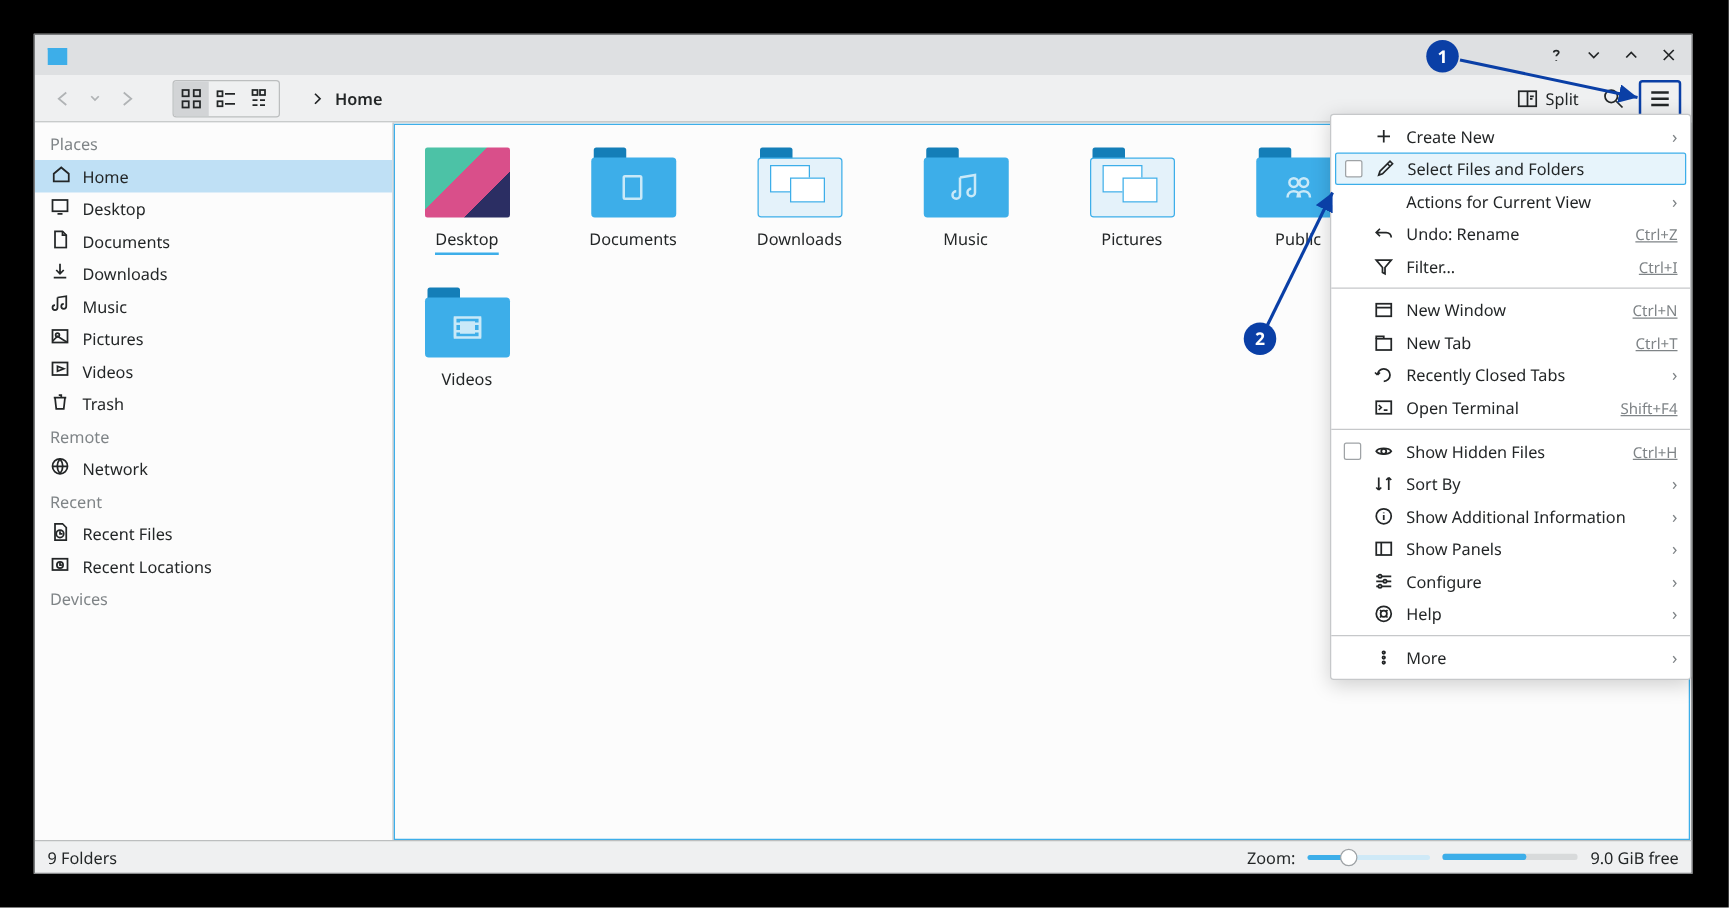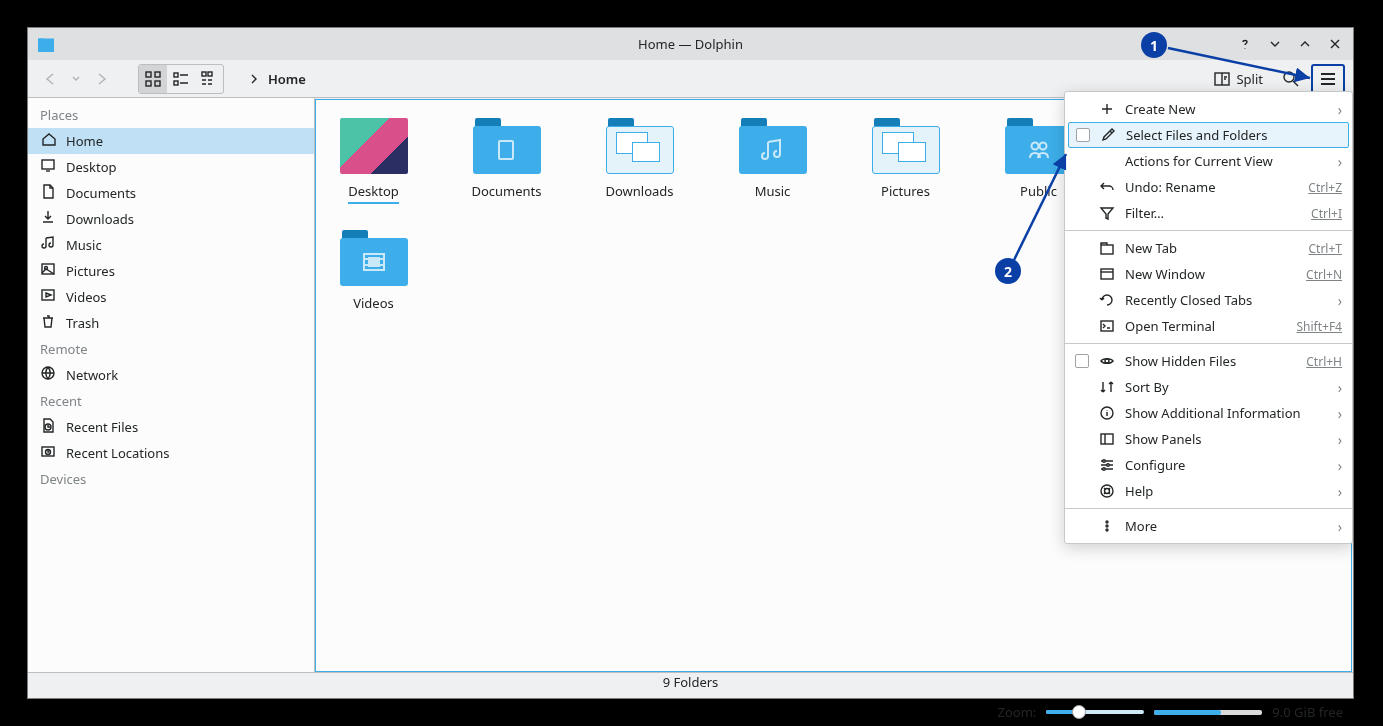--- a/index.html
+++ b/index.html
@@ -59,21 +59,21 @@
   .folder-icon{width:68px;height:56px;position:relative;}
   .folder-icon .tab{position:absolute;left:2px;top:0;width:26px;height:10px;background:#147eb8;border-radius:2px 2px 0 0;}
   .folder-icon .body{position:absolute;left:0;top:8px;right:0;bottom:0;background:#3daee9;border-radius:3px;}
   .folder-icon .glyph{position:absolute;left:0;top:8px;right:0;bottom:0;display:flex;align-items:center;justify-content:center;}
   .folder-icon .glyph svg{stroke:#c9e9f8;stroke-width:2;fill:none;}
   .folder-icon.image{background:linear-gradient(135deg,#4cc2a6 0 40%,#d94f8a 40% 70%,#2b2e63 70% 100%);border-radius:2px;}
   .folder-icon.thumb .body{background:#e4f2fa;border:1px solid #3daee9;}
   .folder-icon.thumb .glyph .win{position:absolute;background:#fff;border:1px solid #3daee9;}
 
   
-  .statusbar{height:26px;background:var(--bg-window);border-top:1px solid var(--border);display:flex;align-items:center;padding:0 10px;gap:12px;flex-direction:column;}
+  .statusbar{height:26px;background:var(--bg-window);border-top:1px solid var(--border);display:flex;align-items:center;padding:0 10px;gap:12px;}
   .statusbar .left{}
   .statusbar .right{margin-left:auto;display:flex;align-items:center;gap:10px;}
   .slider{width:98px;height:4px;background:#cfe9f7;border-radius:2px;position:relative;}
   .slider .fill{position:absolute;left:0;top:0;bottom:0;width:28%;background:#3daee9;border-radius:2px;}
   .slider .thumb{position:absolute;left:26%;top:-5px;width:14px;height:14px;background:#fff;border:1px solid #9fa3a6;border-radius:50%;}
   .capacity{width:108px;height:5px;background:#d8dadb;border-radius:2px;position:relative;}
   .capacity .fill{position:absolute;left:0;top:0;bottom:0;width:62%;background:#3daee9;border-radius:2px;}
 
   
   .menu{position:absolute;right:0;top:63px;width:289px;background:var(--menu-bg);border:1px solid var(--menu-border);border-radius:3px;box-shadow:0 4px 16px rgba(0,0,0,.18);padding:4px 0;z-index:50;}
@@ -91,21 +91,20 @@
   .annotation-badge{position:absolute;width:26px;height:26px;border-radius:50%;background:var(--annotation);color:#fff;font-weight:700;display:flex;align-items:center;justify-content:center;z-index:100;font-size:14px;}
   .annotation-arrow{position:absolute;z-index:99;pointer-events:none;}
 </style>
 </head>
 <body>
 
 <div class="window">
 
   <div class="titlebar">
     <div class="app-icon"></div>
-    <div class="title">Home — Dolphin</div>
     <div class="win-controls">
       <div class="ctl">
           <svg class="icon" width="14" height="14">
             <path d="M5 5c0-2 4-2 4 0 0 1.5-2 1.5-2 3M7 11v.5"></path>
           </svg>
         </div>
       <div class="ctl">
           <svg class="icon" width="14" height="14">
             <path d="M3 5l4 4 4-4"></path>
           </svg>
@@ -429,37 +428,37 @@
           </svg>
         </span>
         <span class="mlabel">Filter…</span>
         <span class="shortcut">Ctrl+I</span>
       </div>
       <div class="sep"></div>
       <div class="row">
         <span class="chk"></span>
         <span class="micon">
           <svg class="icon" width="16" height="16">
+            <rect x="2" y="3" width="12" height="10"></rect>
+            <path d="M2 6h12"></path>
+          </svg>
+        </span>
+        <span class="mlabel">New Window</span>
+        <span class="shortcut">Ctrl+N</span>
+      </div>
+      <div class="row">
+        <span class="chk"></span>
+        <span class="micon">
+          <svg class="icon" width="16" height="16">
             <rect x="2" y="5" width="12" height="9"></rect>
             <path d="M2 5V3h6v2"></path>
           </svg>
         </span>
         <span class="mlabel">New Tab</span>
         <span class="shortcut">Ctrl+T</span>
-      </div>
-      <div class="row">
-        <span class="chk"></span>
-        <span class="micon">
-          <svg class="icon" width="16" height="16">
-            <rect x="2" y="3" width="12" height="10"></rect>
-            <path d="M2 6h12"></path>
-          </svg>
-        </span>
-        <span class="mlabel">New Window</span>
-        <span class="shortcut">Ctrl+N</span>
       </div>
       <div class="row">
         <span class="chk"></span>
         <span class="micon">
           <svg class="icon" width="16" height="16">
             <path d="M3 8a5 5 0 115 5M3 8l-2-2M3 8l2-2"></path>
           </svg>
         </span>
         <span class="mlabel">Recently Closed Tabs</span>
         <span class="sub">›</span>

